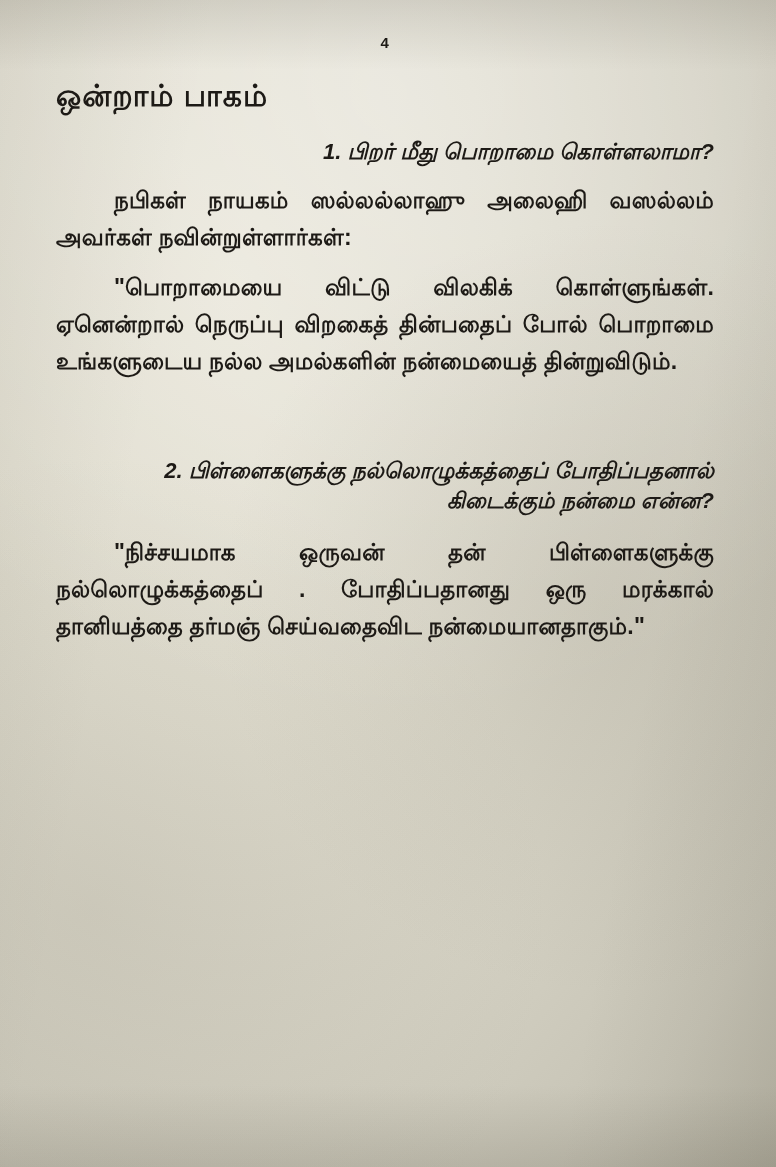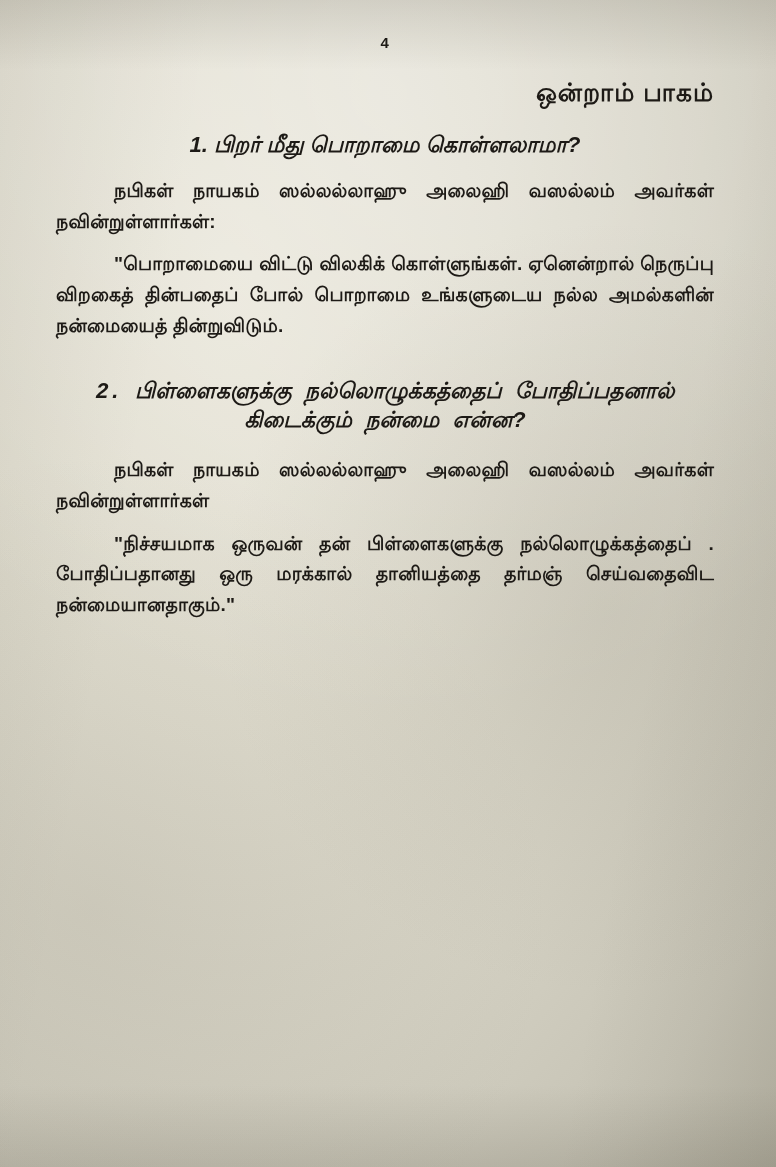--- a/index.html
+++ b/index.html
@@ -46,42 +46,41 @@
     color: #1d1a16;
   }
   .folio {
     text-align: center;
     font-size: 15px;
     font-weight: bold;
     letter-spacing: 0.5px;
     margin-bottom: 26px;
   }
   .part-title {
-    text-align: right;
-    font-size: 25px;
+    text-align: left;
+    font-size: 30px;
     font-weight: bold;
     letter-spacing: 1px;
     margin: 0 0 22px 0;
     line-height: 1.25;
   }
   .q-heading {
-    text-align: center;
+    text-align: right;
     font-size: 22px;
     font-weight: bold;
     line-height: 1.35;
     margin: 0 0 16px 0;
     font-style: italic;
   }
   .q-heading.block2 {
-    margin-top: 14px;
+    margin-top: 54px;
     margin-bottom: 18px;
-    font-family: Liberation Mono, monospace;
   }
   p.body {
-    font-size: 19px;
+    font-size: 23px;
     line-height: 1.62;
     margin: 0 0 12px 0;
     text-align: justify;
     text-justify: inter-word;
     font-weight: bold;
     letter-spacing: 0.2px;
   }
   p.body.indent {
     text-indent: 58px;
   }
@@ -104,17 +103,16 @@
 
     <h2 class="q-heading">1. பிறர் மீது பொறாமை கொள்ளலாமா?</h2>
 
     <p class="body indent">நபிகள் நாயகம் ஸல்லல்லாஹு அலைஹி வஸல்லம் அவர்கள் நவின்றுள்ளார்கள்:</p>
     <p class="body indent quote">"பொறாமையை விட்டு விலகிக் கொள்ளுங்கள். ஏனென்றால் நெருப்பு விறகைத் தின்பதைப் போல் பொறாமை உங்களுடைய நல்ல அமல்களின் நன்மையைத் தின்றுவிடும்.</p>
 
     <div class="gap"></div>
 
     <h2 class="q-heading block2">2. பிள்ளைகளுக்கு நல்லொழுக்கத்தைப் போதிப்பதனால் கிடைக்கும் நன்மை என்ன?</h2>
 
-    <p class="body indent">நபிகள் நாயகம் ஸல்லல்லாஹு அலைஹி வஸல்லம் அவர்கள் நவின்றுள்ளார்கள்</p>
     <p class="body indent quote">"நிச்சயமாக ஒருவன் தன் பிள்ளைகளுக்கு நல்லொழுக்கத்தைப் . போதிப்பதானது ஒரு மரக்கால் தானியத்தை தர்மஞ் செய்வதைவிட நன்மையானதாகும்."</p>
 
   </div>
 </div>
 
 </body></html>

